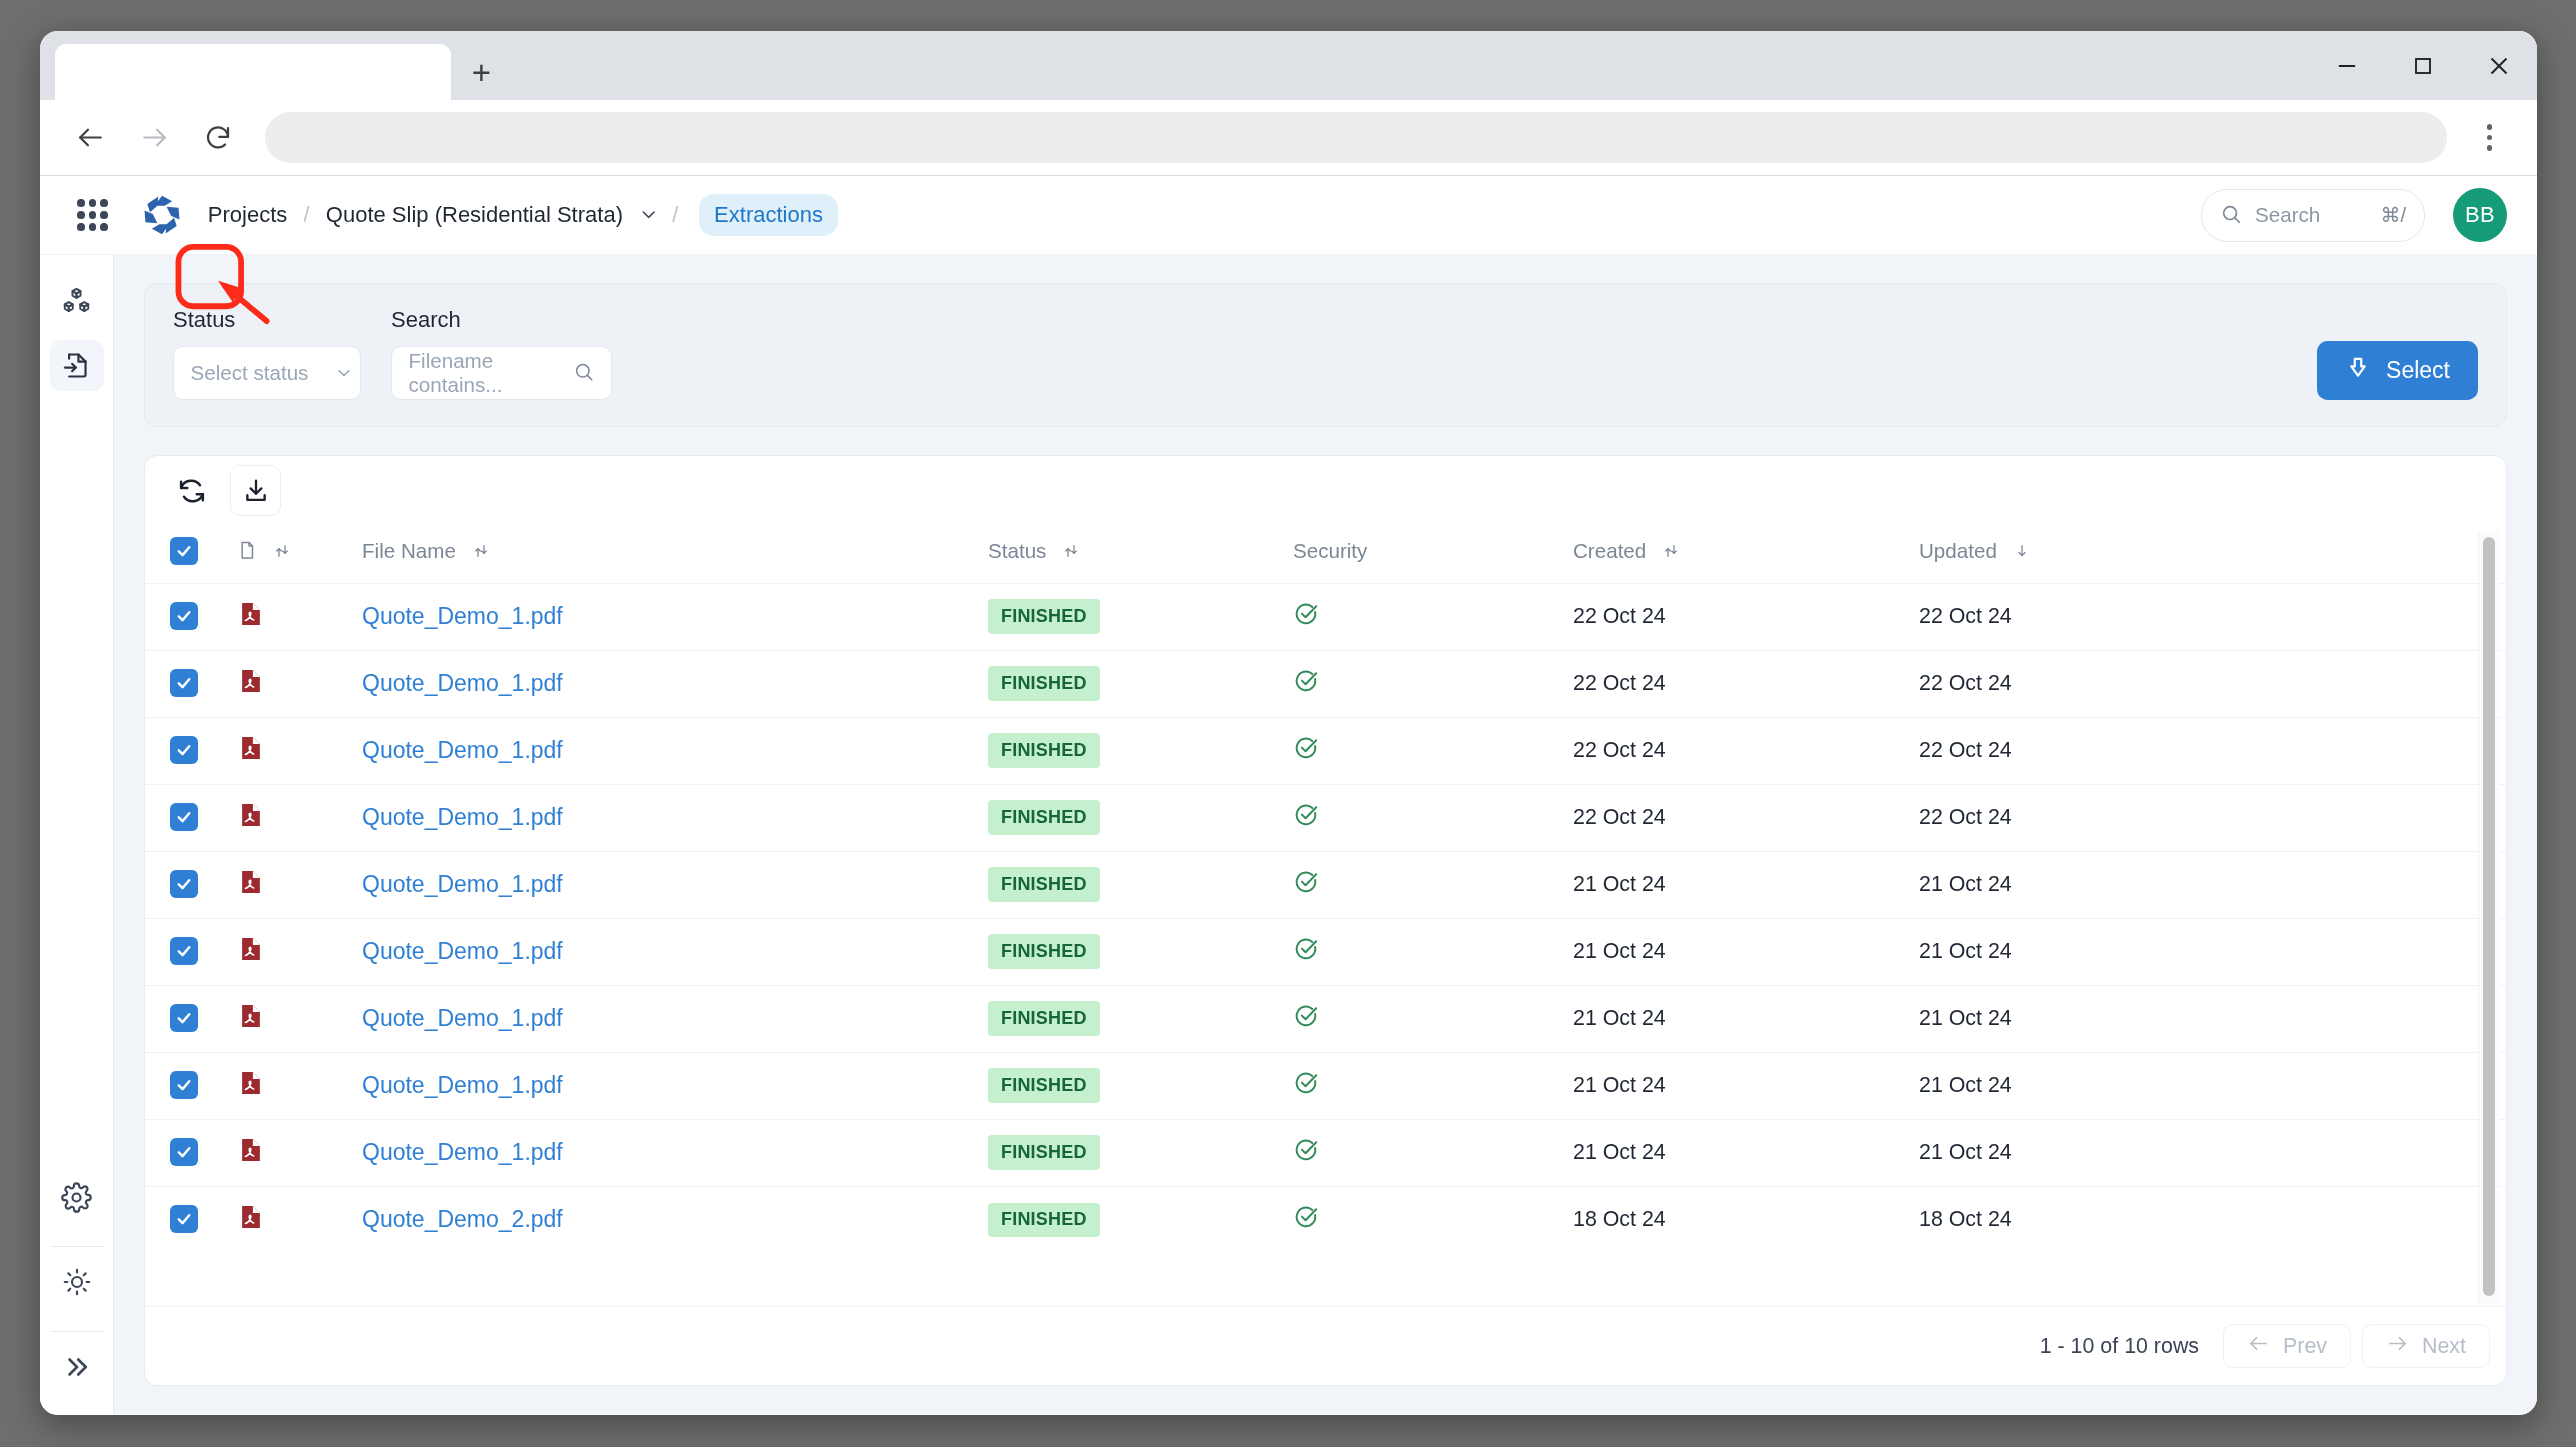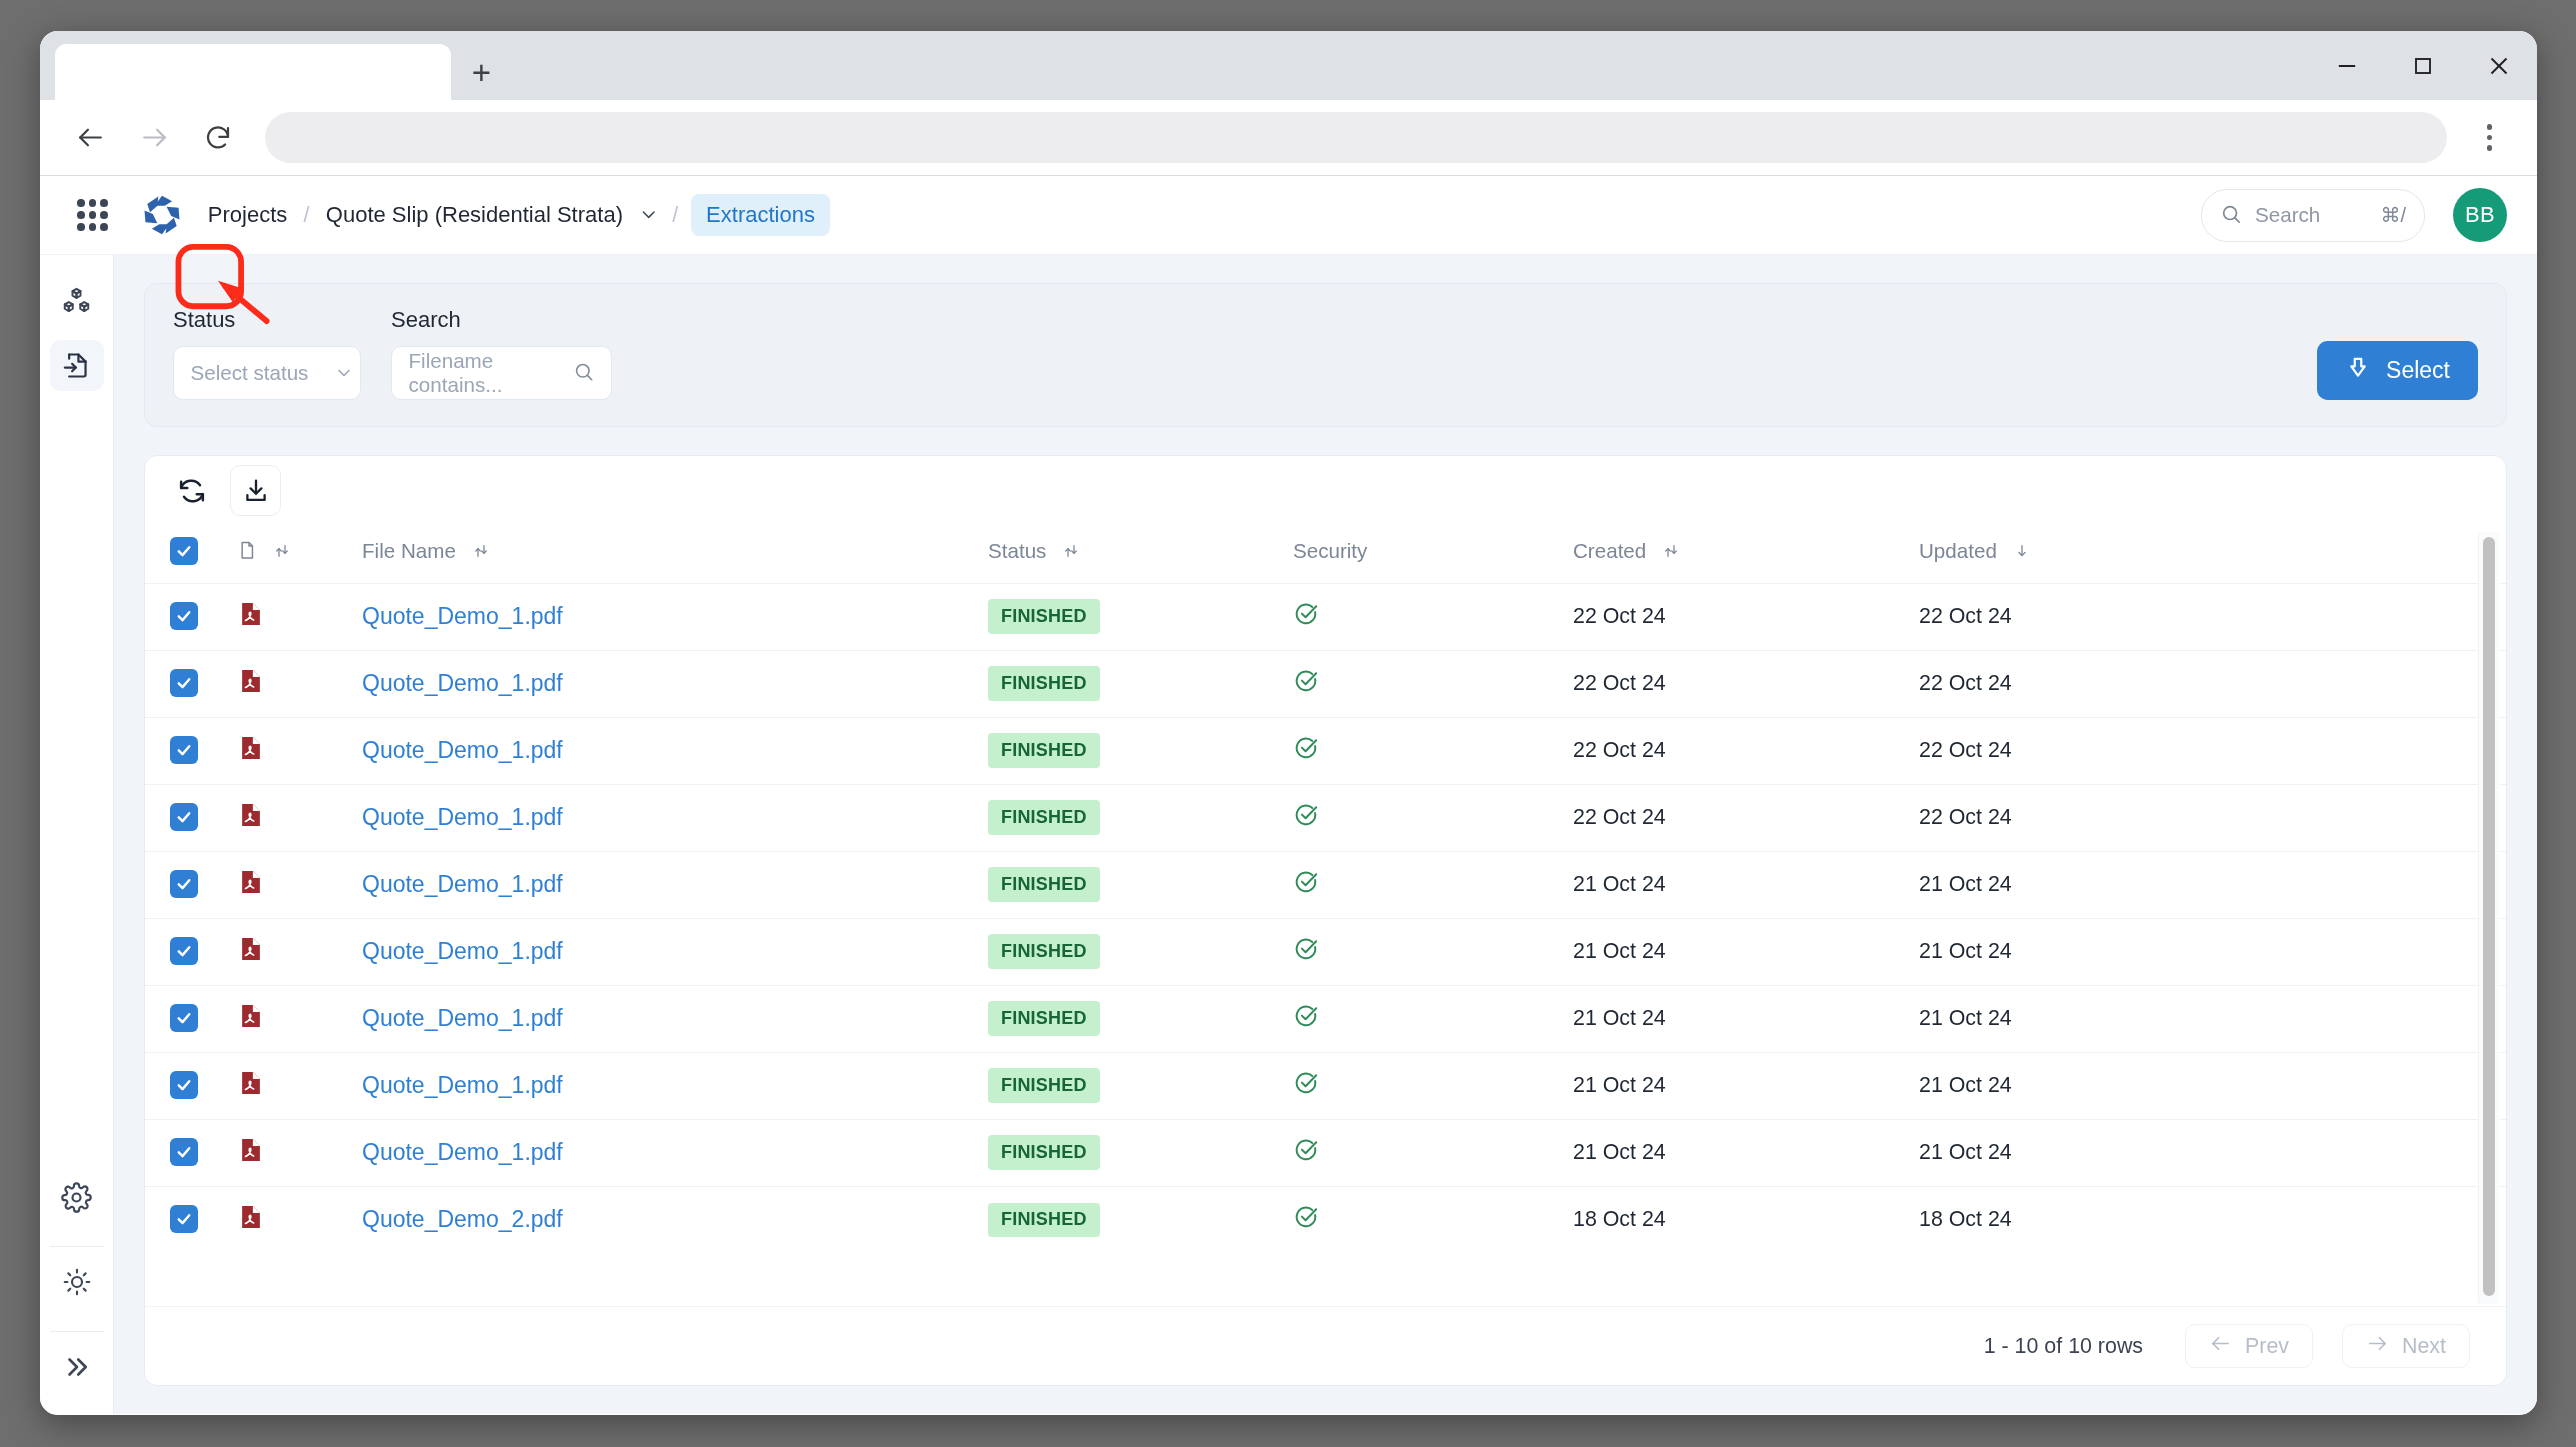--- a/index.html
+++ b/index.html
@@ -77,22 +77,22 @@
   #grid-icon { width: 46px; height: 46px; display: grid; grid-template-columns: repeat(3,1fr); grid-template-rows: repeat(3,1fr);
     gap: 4.1px; padding: 7.4px; margin-left: 11.5px; }
   #grid-icon i { background: #3c4656; border-radius: 50%; display: block; }
   #brand-logo { width: 46px; height: 46px; margin-left: 23px; margin-right: 20px; }
 
   #breadcrumb { display: flex; align-items: center; gap: 0; font-size: 22px; color: #1f2733; }
   #breadcrumb .crumb { padding: 5px 3.3px; }
   #breadcrumb .sep { color: #bcc4cf; margin: 0 13px; font-size: 21.4px; }
   #breadcrumb .chev { margin-left: 11.5px; color: #404a59; display: inline-flex; }
   #crumb-extractions {
-    background: #dff0fb; color: #2176c7; border-radius: 8px;
-    padding: 8.2px 15px; font-size: 22px;
+    background: #dff0fb; color: #2176c7; border-radius: 15px;
+    padding: 8.2px 15px; font-size: 22px; margin-left: 8px;
   }
   #header-right { margin-left: auto; display: flex; align-items: center; gap: 28px; }
   #global-search {
     width: 224px; height: 53px; border: 1.2px solid #e2e7ee; border-radius: 26px;
     display: flex; align-items: center; padding: 0 18px; gap: 13px;
   }
   #global-search .ph { color: #8d97a6; font-size: 20.6px; flex: 1; }
   #global-search .kbd { color: #7f8a99; font-size: 20px; }
   #avatar {
     width: 54px; height: 54px; border-radius: 50%; background: #159b77; color: #fff;
@@ -183,21 +183,21 @@
     background: #fafbfc; border-left: 0.8px solid #f0f2f5; border-radius: 3.3px;
   }
   #tbl-scrollbar .thumb {
     position: absolute; left: 4.1px; right: 4.1px; top: 5px; bottom: 8.2px;
     background: #c1c1c1; border-radius: 7.4px;
   }
 
   
   #pagination {
     height: 79px; flex: 0 0 79px; display: flex; align-items: center; justify-content: flex-end;
-    gap: 29px; padding-right: 36px; border-top: 0.8px solid #f0f3f7;
+    gap: 11px; padding-right: 16px; border-top: 0.8px solid #f0f3f7;
   }
   #rowcount { font-size: 21.4px; color: #3b4454; margin-right: 13px; }
   .pg-btn {
     height: 44px; border: 0.8px solid #edf0f4; border-radius: 10px; color: #b6bec9;
     display: flex; align-items: center; gap: 13px; padding: 0 23px; font-size: 21.4px;
   }
 
   
   #annot { position: absolute; inset: 0; pointer-events: none; }
 </style>

